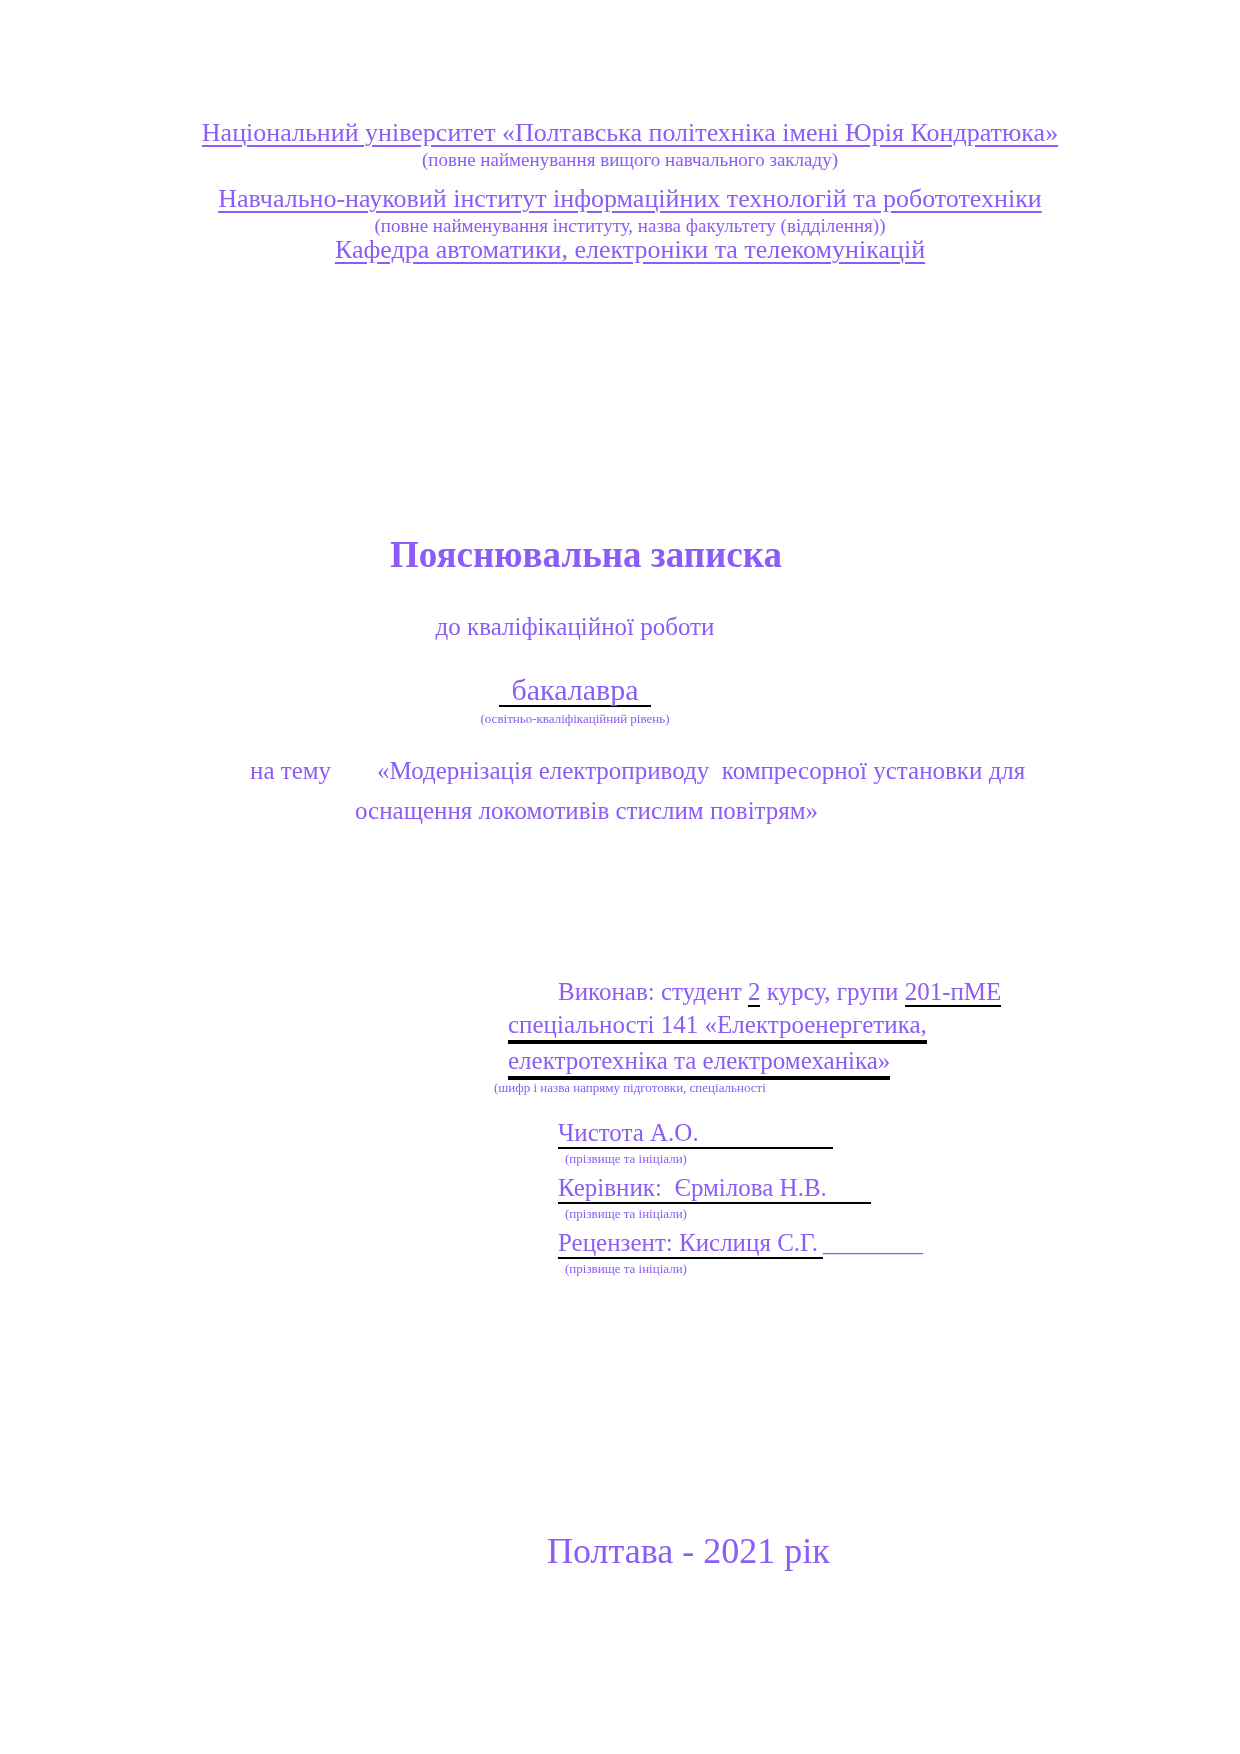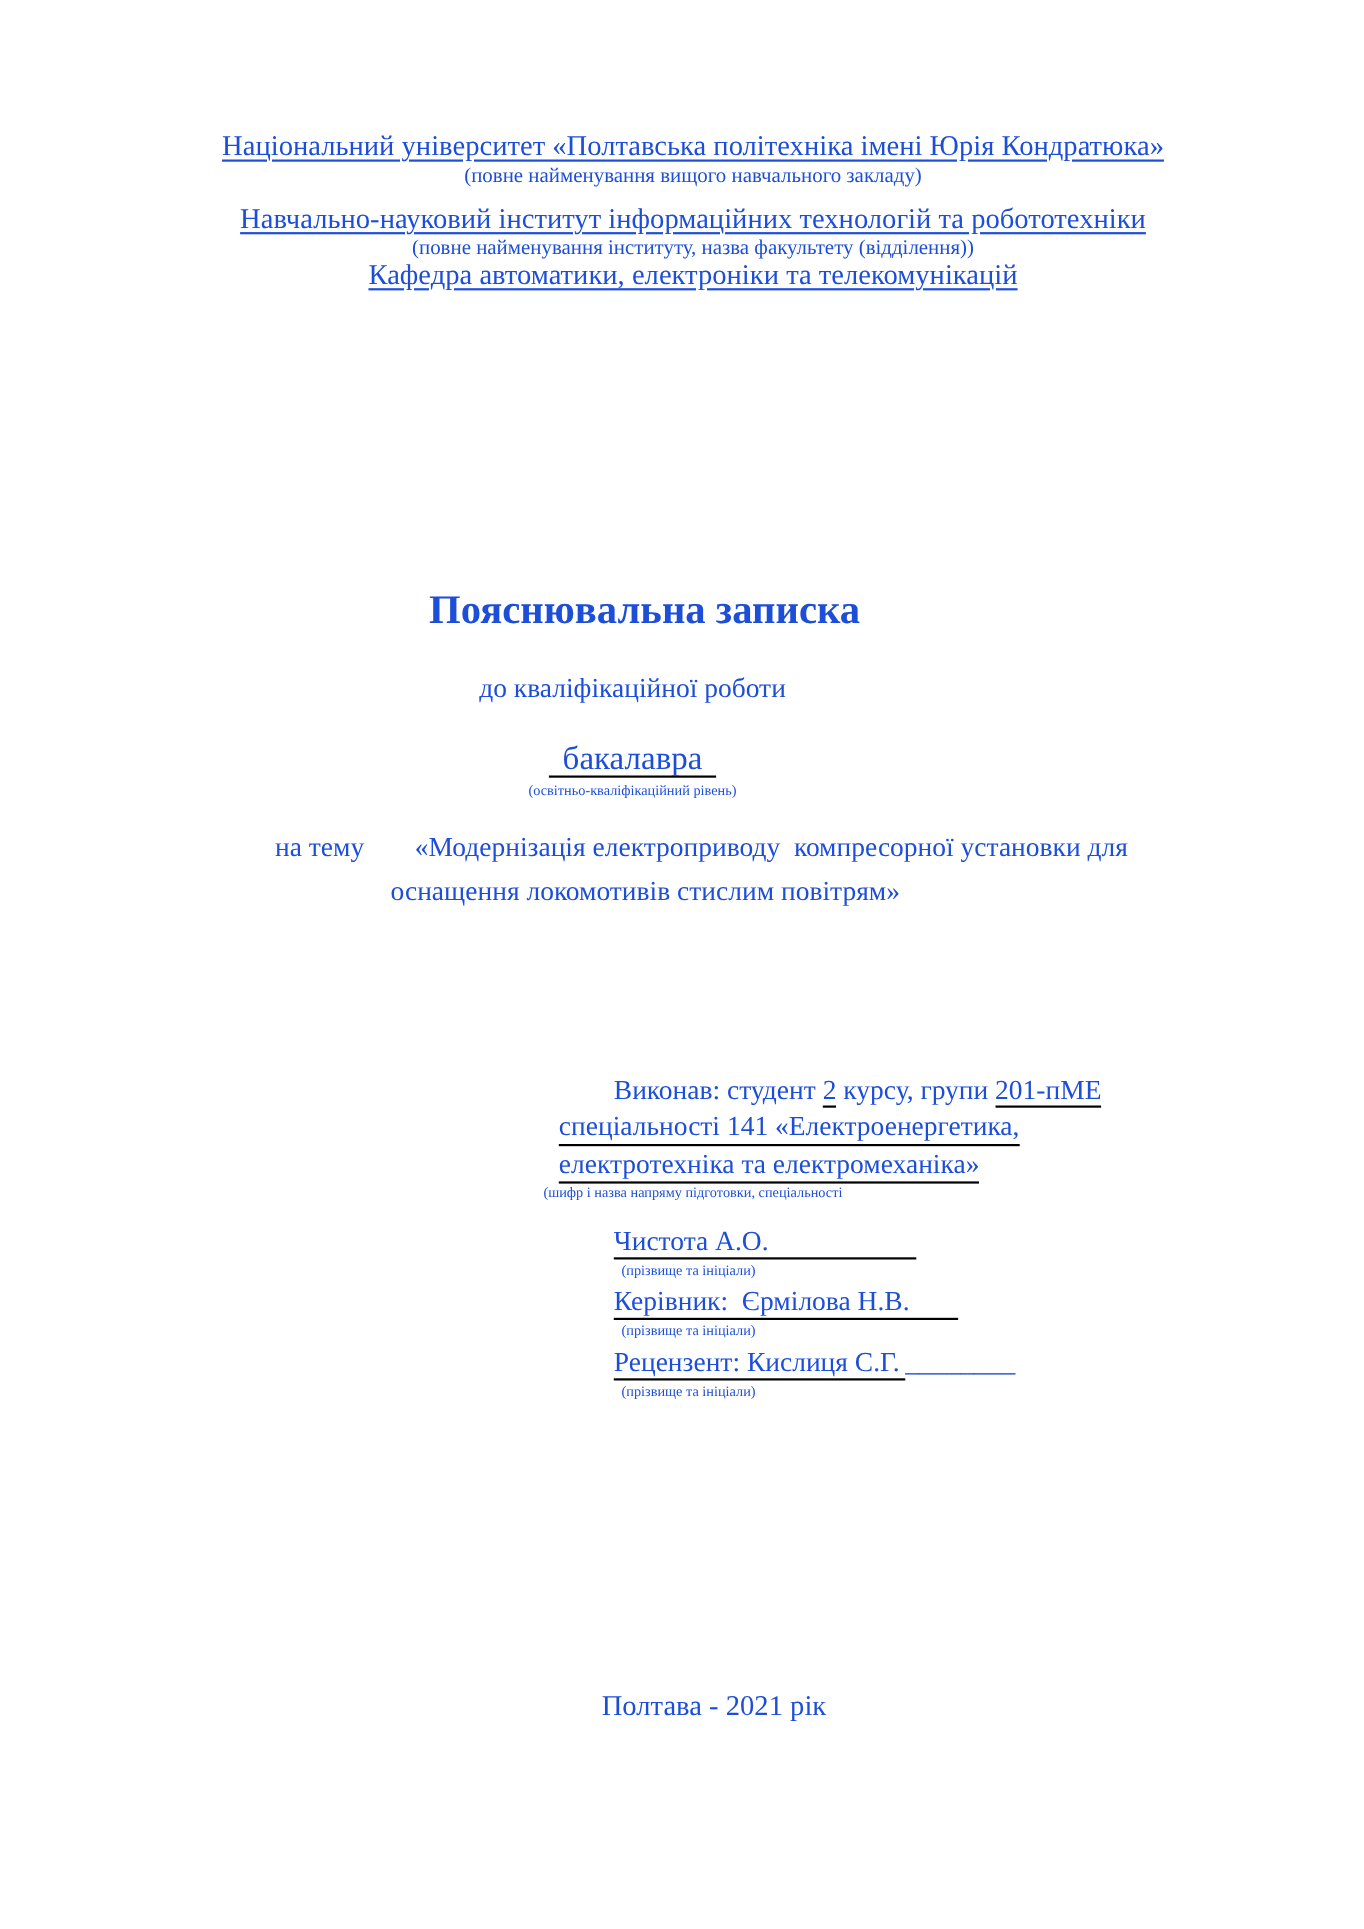--- a/index.html
+++ b/index.html
@@ -2,21 +2,21 @@
 <html><head>
 <meta charset="utf-8">
 <style>
   html, body { margin: 0; padding: 0; background: #e8e8e8; }
   .page {
     position: relative;
     width: 1240px;
     height: 1754px;
     margin: 0 auto;
     background: #ffffff;
-    color: #1d4ed8;
+    color: #8b5cf6;
     font-family: "Liberation Serif", "DejaVu Serif", serif;
     overflow: hidden;
   }
   .pre { white-space: pre-wrap; }
 
   
   .top-block {
     position: absolute;
     top: 117px;
     left: 25px;
@@ -97,21 +97,21 @@
     width: 560px;
     font-size: 25px;
     line-height: 33px;
   }
   .exec-line1 { padding-left: 50px; }
   .u-span {
     border-bottom: 2px solid #000;
   }
   .u-line {
     display: inline-block;
-    border-bottom: 2px solid #000000;
+    border-bottom: 4px solid #000000;
     line-height: 31px;
   }
   .exec-note {
     font-size: 13px;
     line-height: 16px;
     margin-left: -14px;
     padding-left: 0;
   }
   .names { margin-top: 20px; }
   .name-row { margin-left: 50px; }
@@ -129,21 +129,21 @@
     font-size: 13px;
     line-height: 16px;
     margin: 2px 0 4px 57px;
   }
 
   
   .footer-line {
     position: absolute;
     top: 1535px;
     left: 547px;
-    font-size: 26px;
+    font-size: 36px;
     line-height: 32px;
   }
 </style>
 </head>
 <body>
 
 <div class="page">
 
   <div class="top-block">
     <div class="h-line">Національний університет «Полтавська політехніка імені Юрія Кондратюка»</div>

